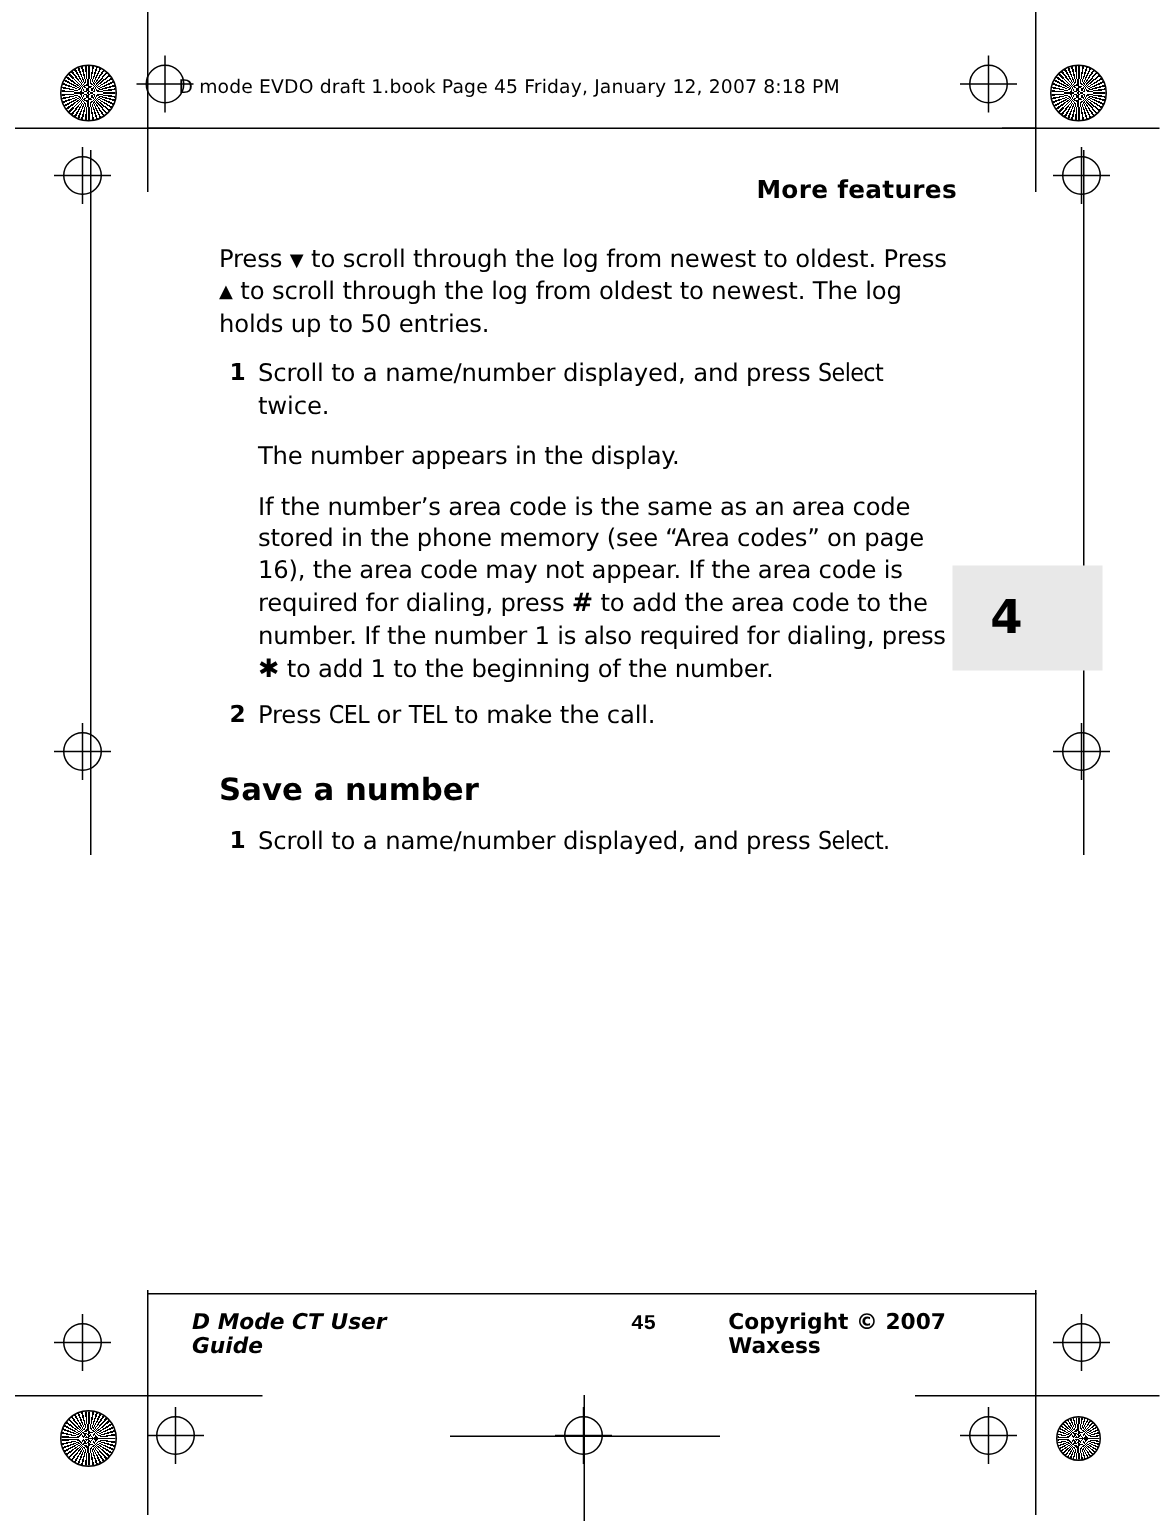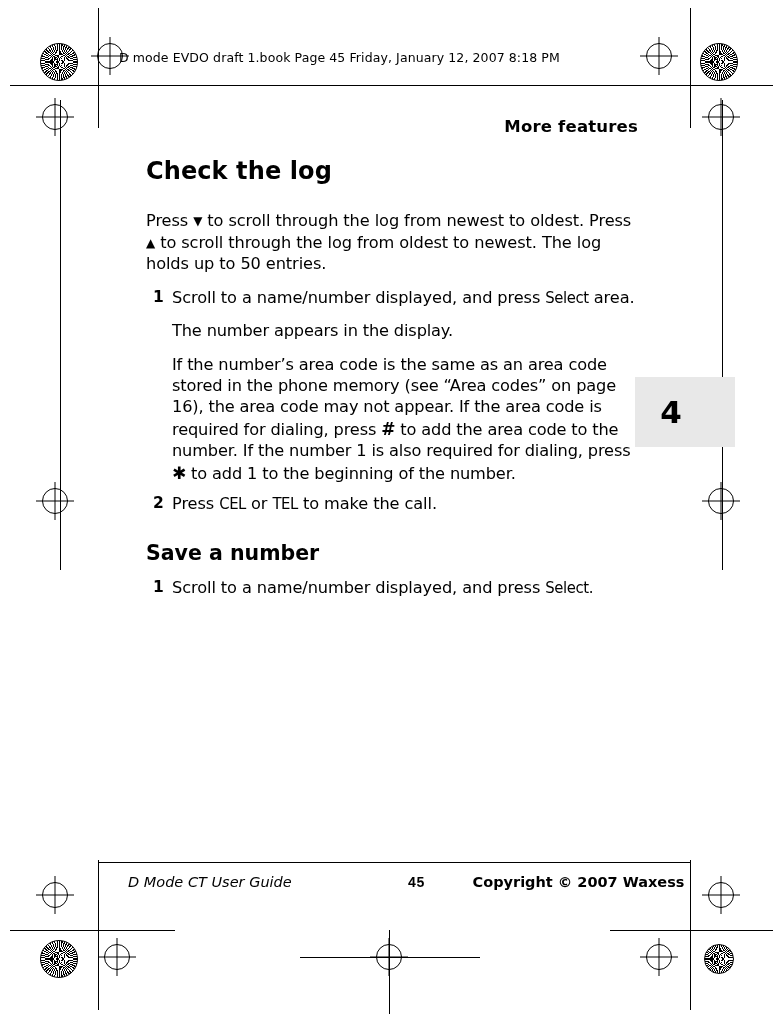--- a/index.html
+++ b/index.html
@@ -213,21 +213,21 @@
     position: absolute;
     left: 128px;
     top: 874px;
     width: 563px;
     display: flex;
     align-items: baseline;
     font-size: 14px;
   }
   .footer .guide {
     font-style: italic;
-    font-weight: normal;
+    font-weight: bold;
     font-size: 14.5px;
   }
   .footer .pageno {
     font-weight: bold;
     font-size: 14px;
     margin-left: 116px;
     font-family: Liberation Mono, monospace;
   }
   .footer .copyright {
     font-weight: bold;
@@ -276,32 +276,31 @@
   <div class="header-rule"></div>
 
   <div class="chapter-tab">
     <span class="num">4</span>
   </div>
 
   <div class="content">
 
     <div class="running-head">More features</div>
 
-    <h1 class="chapter-title">Check the log</h1>
 
 
     <p class="body-text">
       <span>Press </span><span class="arrow-glyph">▼</span><span> to scroll through the log from newest to oldest. Press </span><span class="arrow-glyph">▲</span><span> to scroll through the log from oldest to newest. The log holds up to 50 entries.</span>
     </p>
 
 
     <ol class="steps">
       <li>
         <span class="num">1</span>
-        <span>Scroll to a name/number displayed, and press </span><span class="lcd">Select</span><span> area.</span>
+        <span>Scroll to a name/number displayed, and press </span><span class="lcd">Select</span><span> twice.</span>
 
         <div class="substep">The number appears in the display.</div>
 
         <div class="substep">
           <span>If the number’s area code is the same as an area code stored in the phone memory (see “Area codes” on page 16), the area code may not appear. If the area code is required for dialing, press </span><span class="key">#</span><span> to add the area code to the number. If the number 1 is also required for dialing, press </span><span class="key">✱</span><span> to add 1 to the beginning of the number.</span>
         </div>
       </li>
 
       <li>
         <span class="num">2</span>

